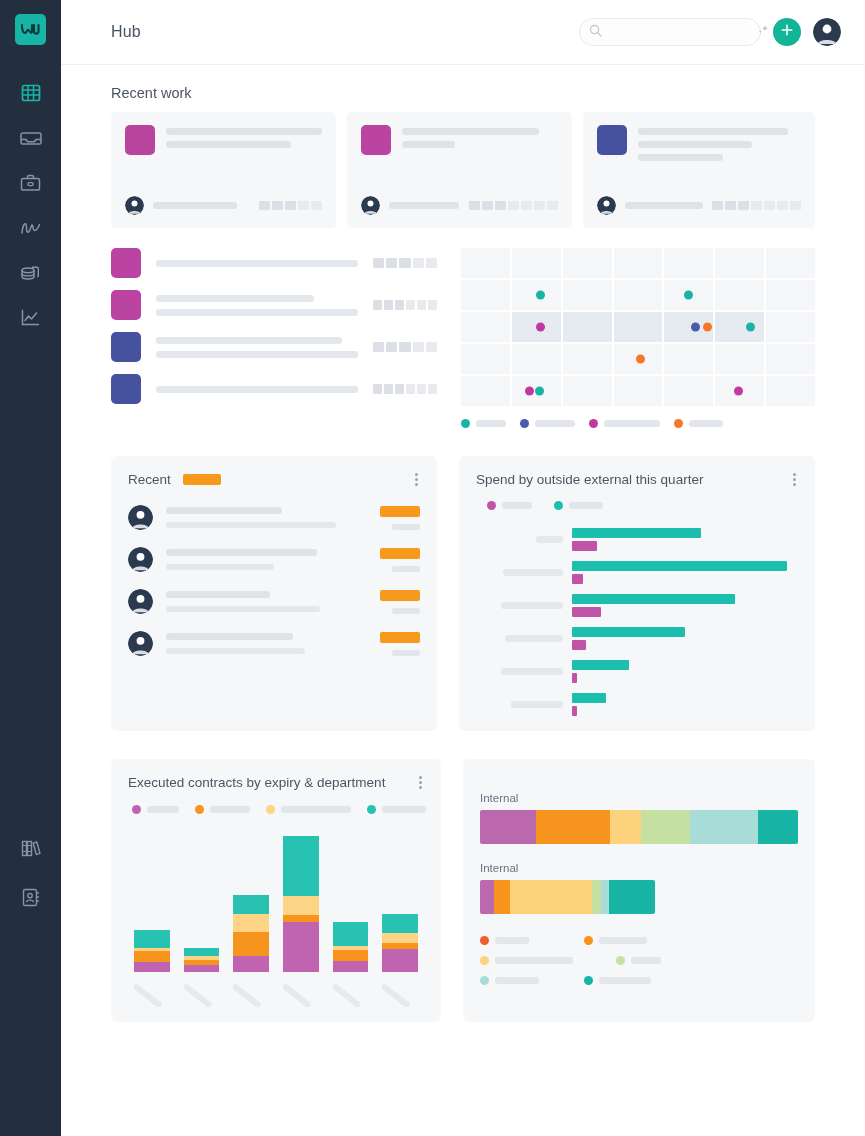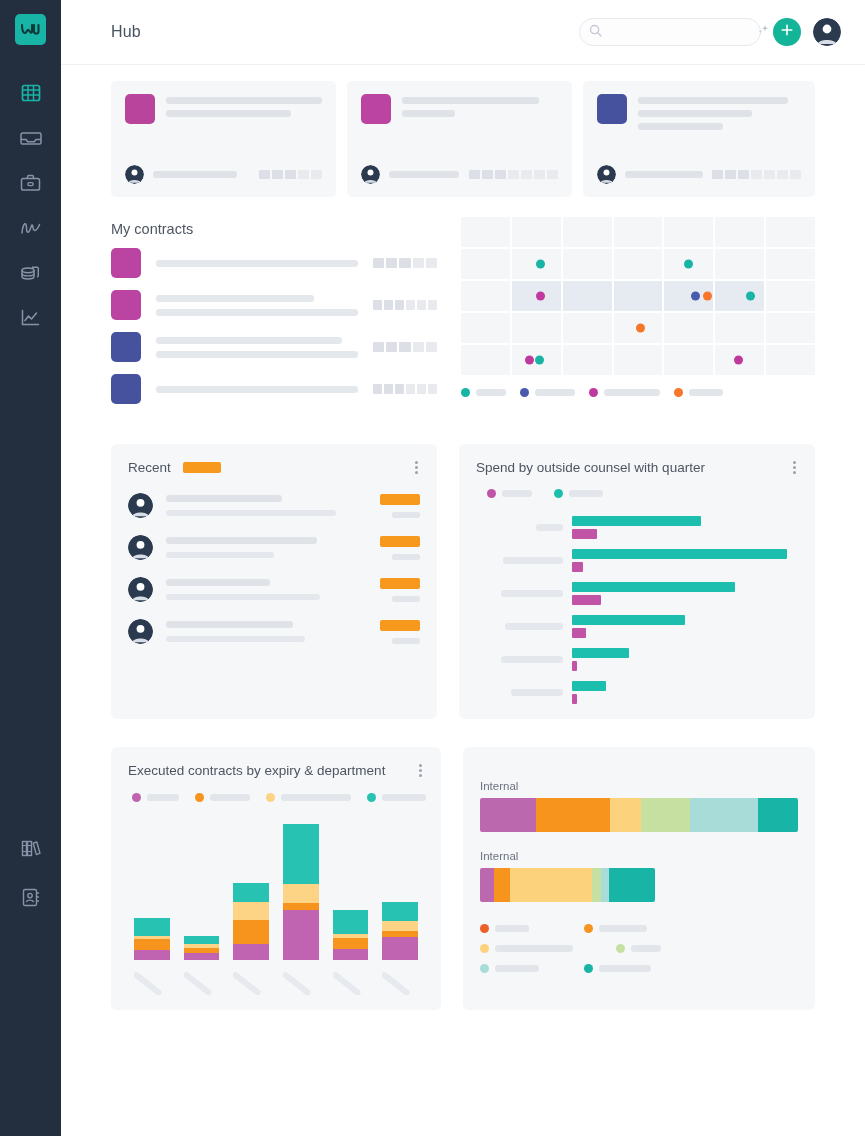--- a/index.html
+++ b/index.html
@@ -285,20 +285,21 @@
             <circle cx="14" cy="14" r="14" fill="#2b3a4f"></circle>
             <circle cx="14" cy="11" r="4.4" fill="#ffffff"></circle>
             <path d="M4.6 26 c1.6 -5.4 17.2 -5.4 18.8 0 Z" fill="#d7dde6"></path>
           </svg>
         </div>
       </div>
     </header>
 
     <div class="content">
 
+      <div class="section-title">Recent work</div>
       <div class="recent-row" id="recent-row">
           <div class="recent-card">
             <div class="rc-top">
               <div class="sq" style="background: rgb(184, 68, 156);"></div>
               <div class="rc-lines">
                 <div class="sk" style="width: 100%;"></div>
                 <div class="sk" style="width: 80%;"></div>
               </div>
             </div>
             <div class="rc-bottom">
@@ -367,21 +368,20 @@
                 <div class="chip pale"></div>
                 <div class="chip pale"></div>
                 <div class="chip pale"></div>
               </div>
             </div>
           </div>
         </div>
 
       <div class="mid-row sec-gap">
         <div class="col-left">
-          <div class="section-title">My contracts</div>
           <div id="contracts-list">
               <div class="list-item">
                 <div class="sq" style="background: rgb(187, 67, 162);"></div>
                 <div class="list-lines">
                   <div class="sk lighter" style="width: 100%;"></div>
                 </div>
                 <div class="list-chips">
                   <div class="chip"></div>
                   <div class="chip"></div>
                   <div class="chip"></div>
@@ -584,21 +584,21 @@
                 <div class="act-right">
                   <div class="pill-orange" style="background: rgb(247, 153, 29);"></div>
                   <div class="pill-grey"></div>
                 </div>
               </div>
             </div>
         </div>
 
         <div class="panel" style="flex:1">
           <div class="panel-head">
-            <div class="panel-title">Spend by outside counsel with quarter</div>
+            <div class="panel-title">Spend by outside external this quarter</div>
             <div class="kebab">
                 <i></i>
                 <i></i>
                 <i></i>
               </div>
           </div>
           <div class="hb-legend" id="hb-legend">
               <div class="leg">
                 <div class="leg-dot" style="background: rgb(194, 84, 168);"></div>
                 <div class="leg-bar" style="width: 30px;"></div>

